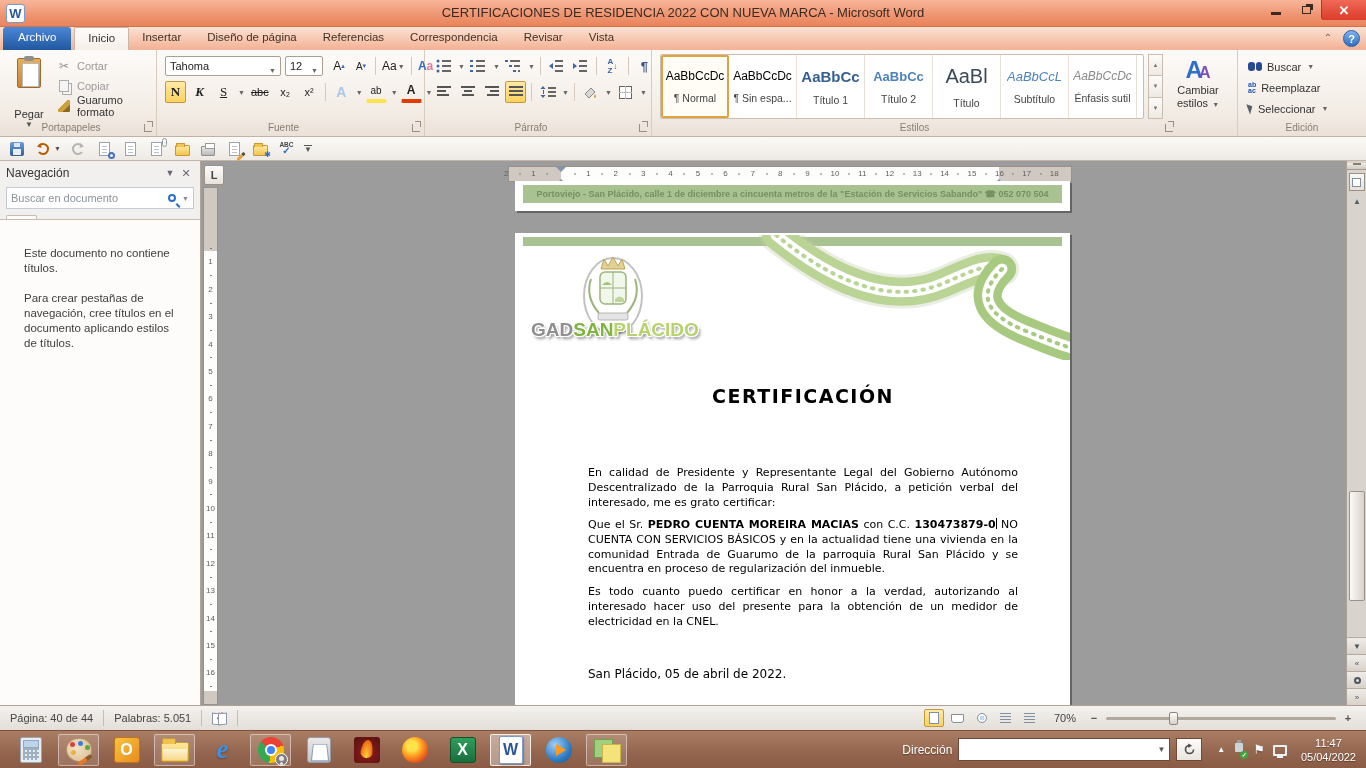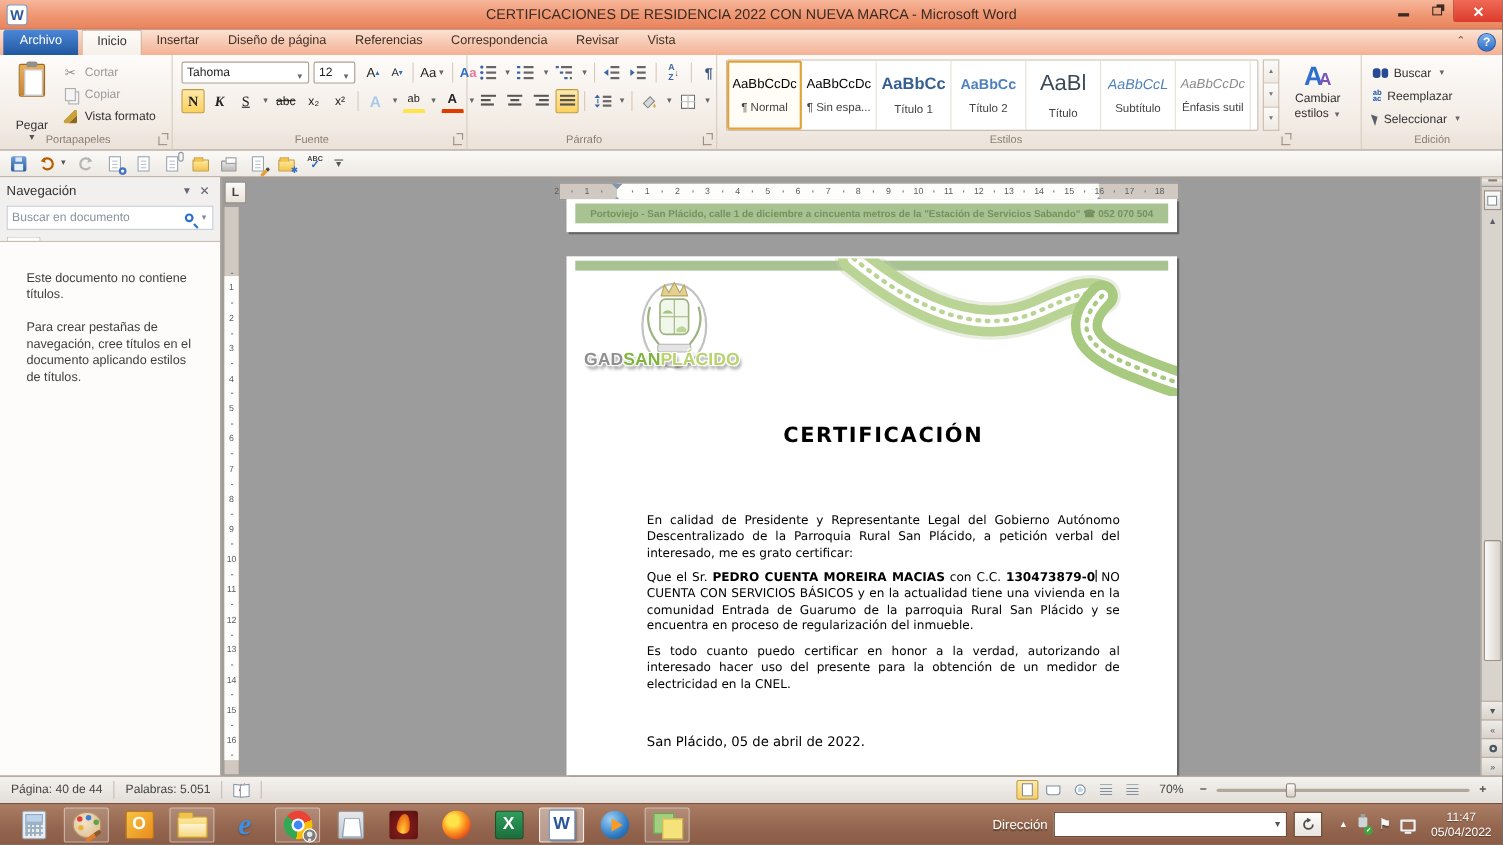--- a/index.html
+++ b/index.html
@@ -199,21 +199,21 @@
   .page1{position:absolute;left:515px;top:20px;width:555px;height:30px;background:#fff;
     box-shadow:2px 2px 0 rgba(0,0,0,.35);}
   .band{position:absolute;left:8px;right:8px;top:4px;height:18px;background:#a9c292;
     color:#77905d;font-size:9px;font-weight:bold;display:flex;align-items:center;justify-content:center;
     white-space:nowrap;overflow:hidden;}
   .page2{position:absolute;left:515px;top:72px;width:555px;height:472px;background:#fff;
     box-shadow:2px 2px 0 rgba(0,0,0,.35);font-family:"DejaVu Sans",sans-serif;}
   .greenbar{position:absolute;left:8px;right:8px;top:4px;height:9px;background:#a9c292;}
   .deco{position:absolute;right:0;top:2px;}
   .crest{position:absolute;left:62px;top:16px;}
-  .gadlogo{position:absolute;left:16px;top:86px;font-size:16px;font-weight:bold;letter-spacing:0;
+  .gadlogo{position:absolute;left:16px;top:86px;font-size:19px;font-weight:bold;letter-spacing:0;
     font-family:"Liberation Sans",sans-serif;
     text-shadow:-1px -1px 0 #fff,1px -1px 0 #fff,-1px 1px 0 #fff,1px 1px 0 #fff,2px 3px 3px rgba(0,0,0,.45);}
   .lg-gad{color:#8f8f8f;}
   .lg-san{color:#7fb43e;}
   .lg-pla{color:#b8d36e;}
   .doc-title{position:absolute;left:73px;width:430px;top:152px;text-align:center;
     font-size:19px;font-weight:bold;color:#000;letter-spacing:1.5px;}
   .doc-p{position:absolute;left:73px;width:430px;font-size:11px;line-height:14.8px;color:#000;
     text-align:justify;}
   .p1{top:233px;}
@@ -375,21 +375,21 @@
       <div class="clip-small" style="top:26px;">
         <span class="ic16">
             <i class="ic-copy"></i>
           </span>
         <span class="txt-dis">Copiar</span>
       </div>
       <div class="clip-small" style="top:46px;">
         <span class="ic16">
             <i class="ic-brush"></i>
           </span>
-        <span>Vista formato</span>
+        <span>Guarumo formato</span>
       </div>
       <div class="glabel">Portapapeles</div>
       <div class="launcher"></div>
     </div>
 
     <div class="rgroup g-font">
       <div class="fcombo fname">
         <span>Tahoma</span><span class="car">▼</span>
       </div>
       <div class="fcombo fsize">

